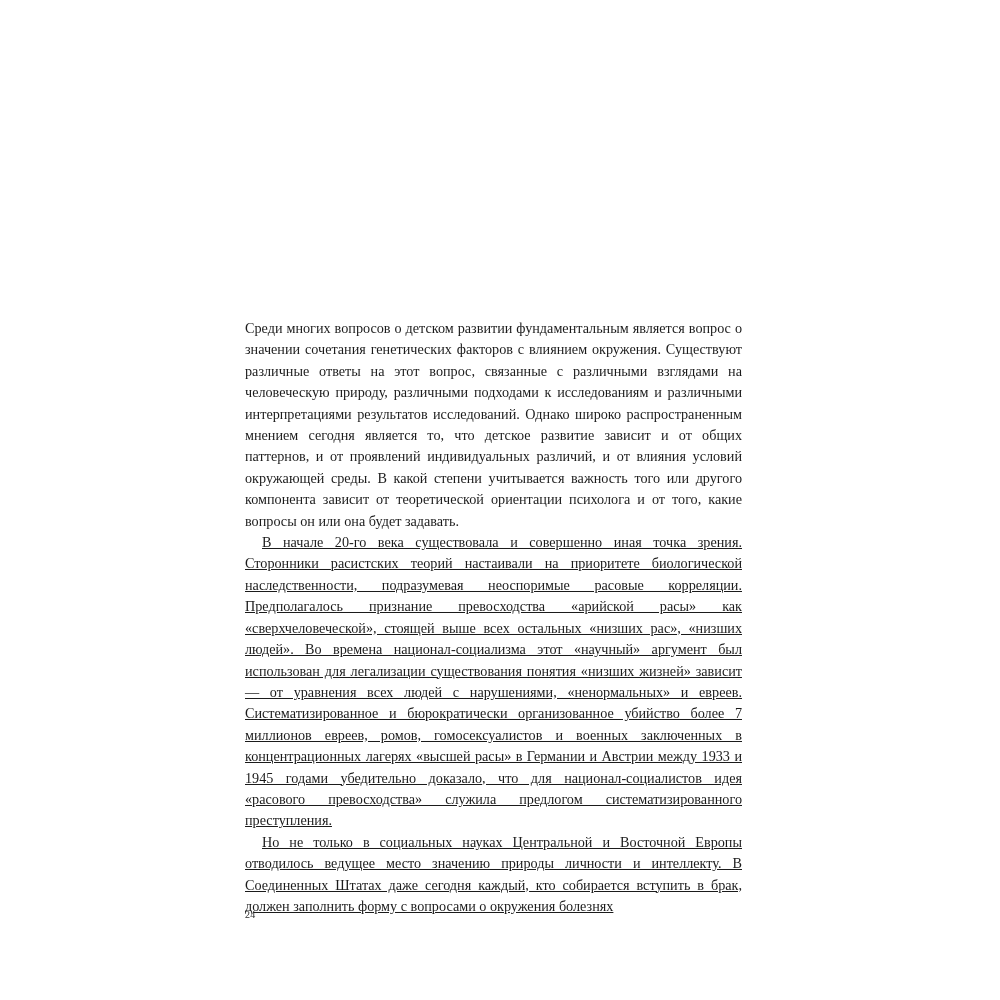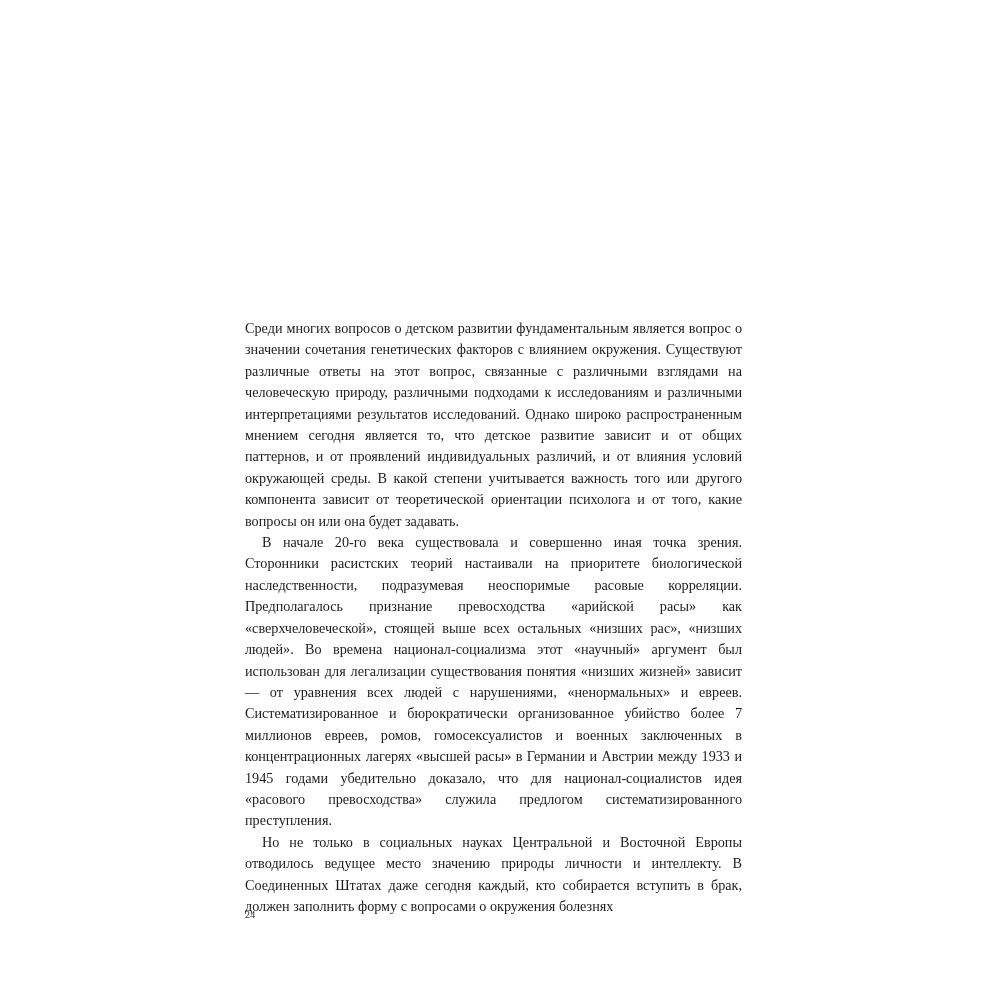--- a/index.html
+++ b/index.html
@@ -30,20 +30,21 @@
     font-size: 14.2px;
     line-height: 21.4px;
     color: #1b1b1b;
     text-align: justify;
     text-justify: inter-word;
     -webkit-hyphens: manual;
     hyphens: manual;
   }
   .para.indent {
     text-indent: 17px;
+    text-decoration: underline;
   }
   .page-number {
     position: absolute;
     left: 245px;
     top: 903px;
     font-size: 10px;
     color: #2a2a2a;
     letter-spacing: 0.2px;
     margin-top: 6px;
   }

